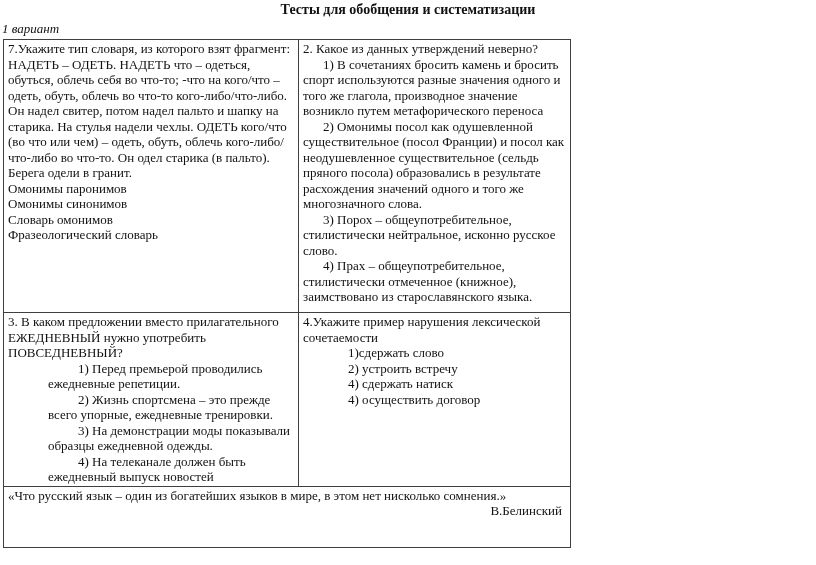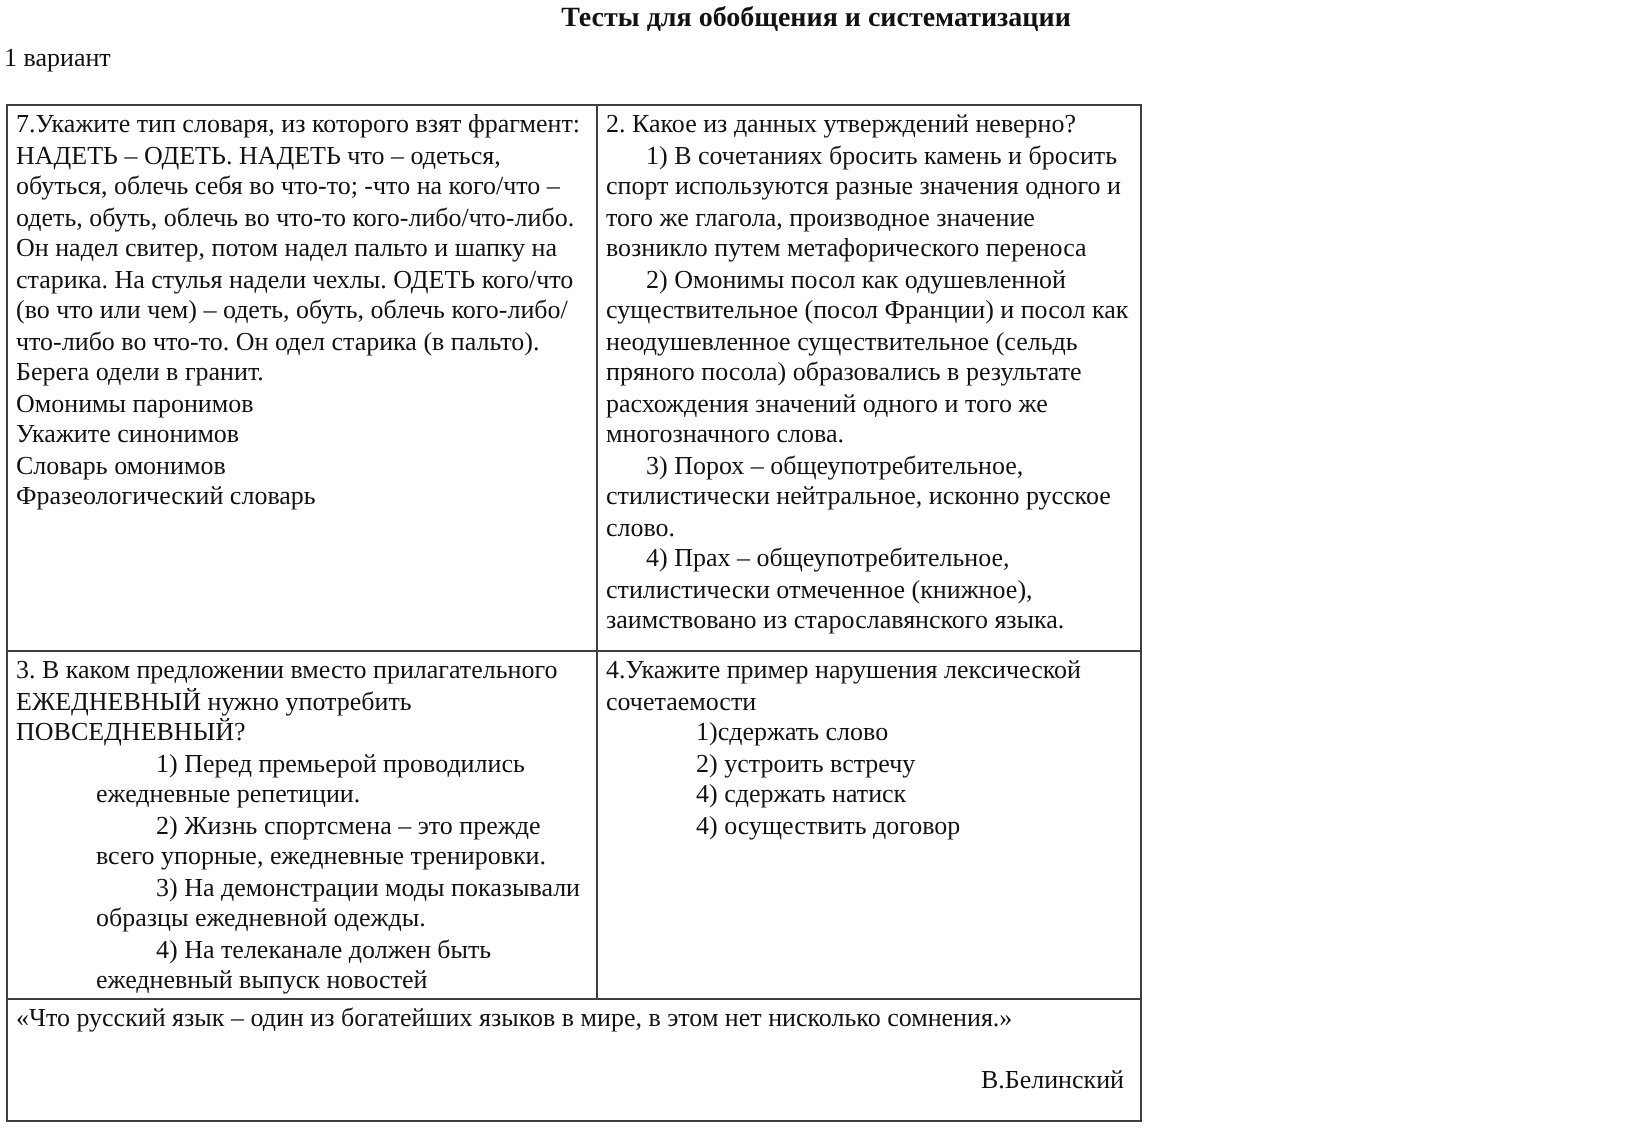--- a/index.html
+++ b/index.html
@@ -22,22 +22,23 @@
     height: 565px;
   }
   .doc-title {
     margin: 2px 0 4px 0;
     text-align: center;
     font-size: 14px;
     font-weight: bold;
     line-height: 15px;
   }
   .variant {
-    margin: 0 0 16px 2px;
+    margin: 0 0 3px 2px;
     line-height: 15px;
+    font-style: italic;
   }
   table.quiz-table {
     border-collapse: collapse;
     table-layout: fixed;
     width: 549px;
     margin-left: 3px;
   }
   table.quiz-table td {
     border: 1px solid #3f3f3f;
     vertical-align: top;
@@ -49,41 +50,40 @@
   tr.row-2 td { height: 170px; }
   tr.row-3 td { height: 58px; }
   .para {
     margin: 0;
     padding: 0;
   }
   .ind-20 { text-indent: 20px; }
   .ind-30 { text-indent: 30px; margin-left: 40px; }
   .ind-45 { text-indent: 45px; }
   .author-line {
-    margin-top: 16px;
     text-align: right;
     padding-right: 4px;
   }
 </style>
 </head>
 <body>
 
 <div class="page">
 
   <h1 class="doc-title">Тесты для обобщения и систематизации</h1>
   <div class="variant">1 вариант</div>
 
   <table class="quiz-table">
     <tbody>
         <tr class="row-1">
       <td class="col-left">
         <div class="para">7.Укажите тип словаря, из которого взят фрагмент:</div>
         <div class="para">НАДЕТЬ – ОДЕТЬ. НАДЕТЬ что – одеться, обуться, облечь себя во что-то; -что на кого/что – одеть, обуть, облечь во что-то кого-либо/что-либо. Он надел свитер, потом надел пальто и шапку на старика. На стулья надели чехлы. ОДЕТЬ кого/что (во что или чем) – одеть, обуть, облечь кого-либо/что-либо во что-то. Он одел старика (в пальто). Берега одели в гранит.</div>
         <div class="para">Омонимы паронимов</div>
-        <div class="para">Укажите синонимов</div>
+        <div class="para">Омонимы синонимов</div>
         <div class="para">Словарь омонимов</div>
         <div class="para">Фразеологический словарь</div>
       </td>
       <td class="col-right">
         <div class="para">2. Какое из данных утверждений неверно?</div>
         <div class="para ind-20">1) В сочетаниях бросить камень и бросить спорт используются разные значения одного и того же глагола, производное значение возникло путем метафорического переноса</div>
         <div class="para ind-20">2) Омонимы посол как одушевленной существительное (посол Франции) и посол как неодушевленное существительное (сельдь пряного посола) образовались в результате расхождения значений одного и того же многозначного слова.</div>
         <div class="para ind-20">3) Порох – общеупотребительное, стилистически нейтральное, исконно русское слово.</div>
         <div class="para ind-20">4) Прах – общеупотребительное, стилистически отмеченное (книжное), заимствовано из старославянского языка.</div>
       </td>

